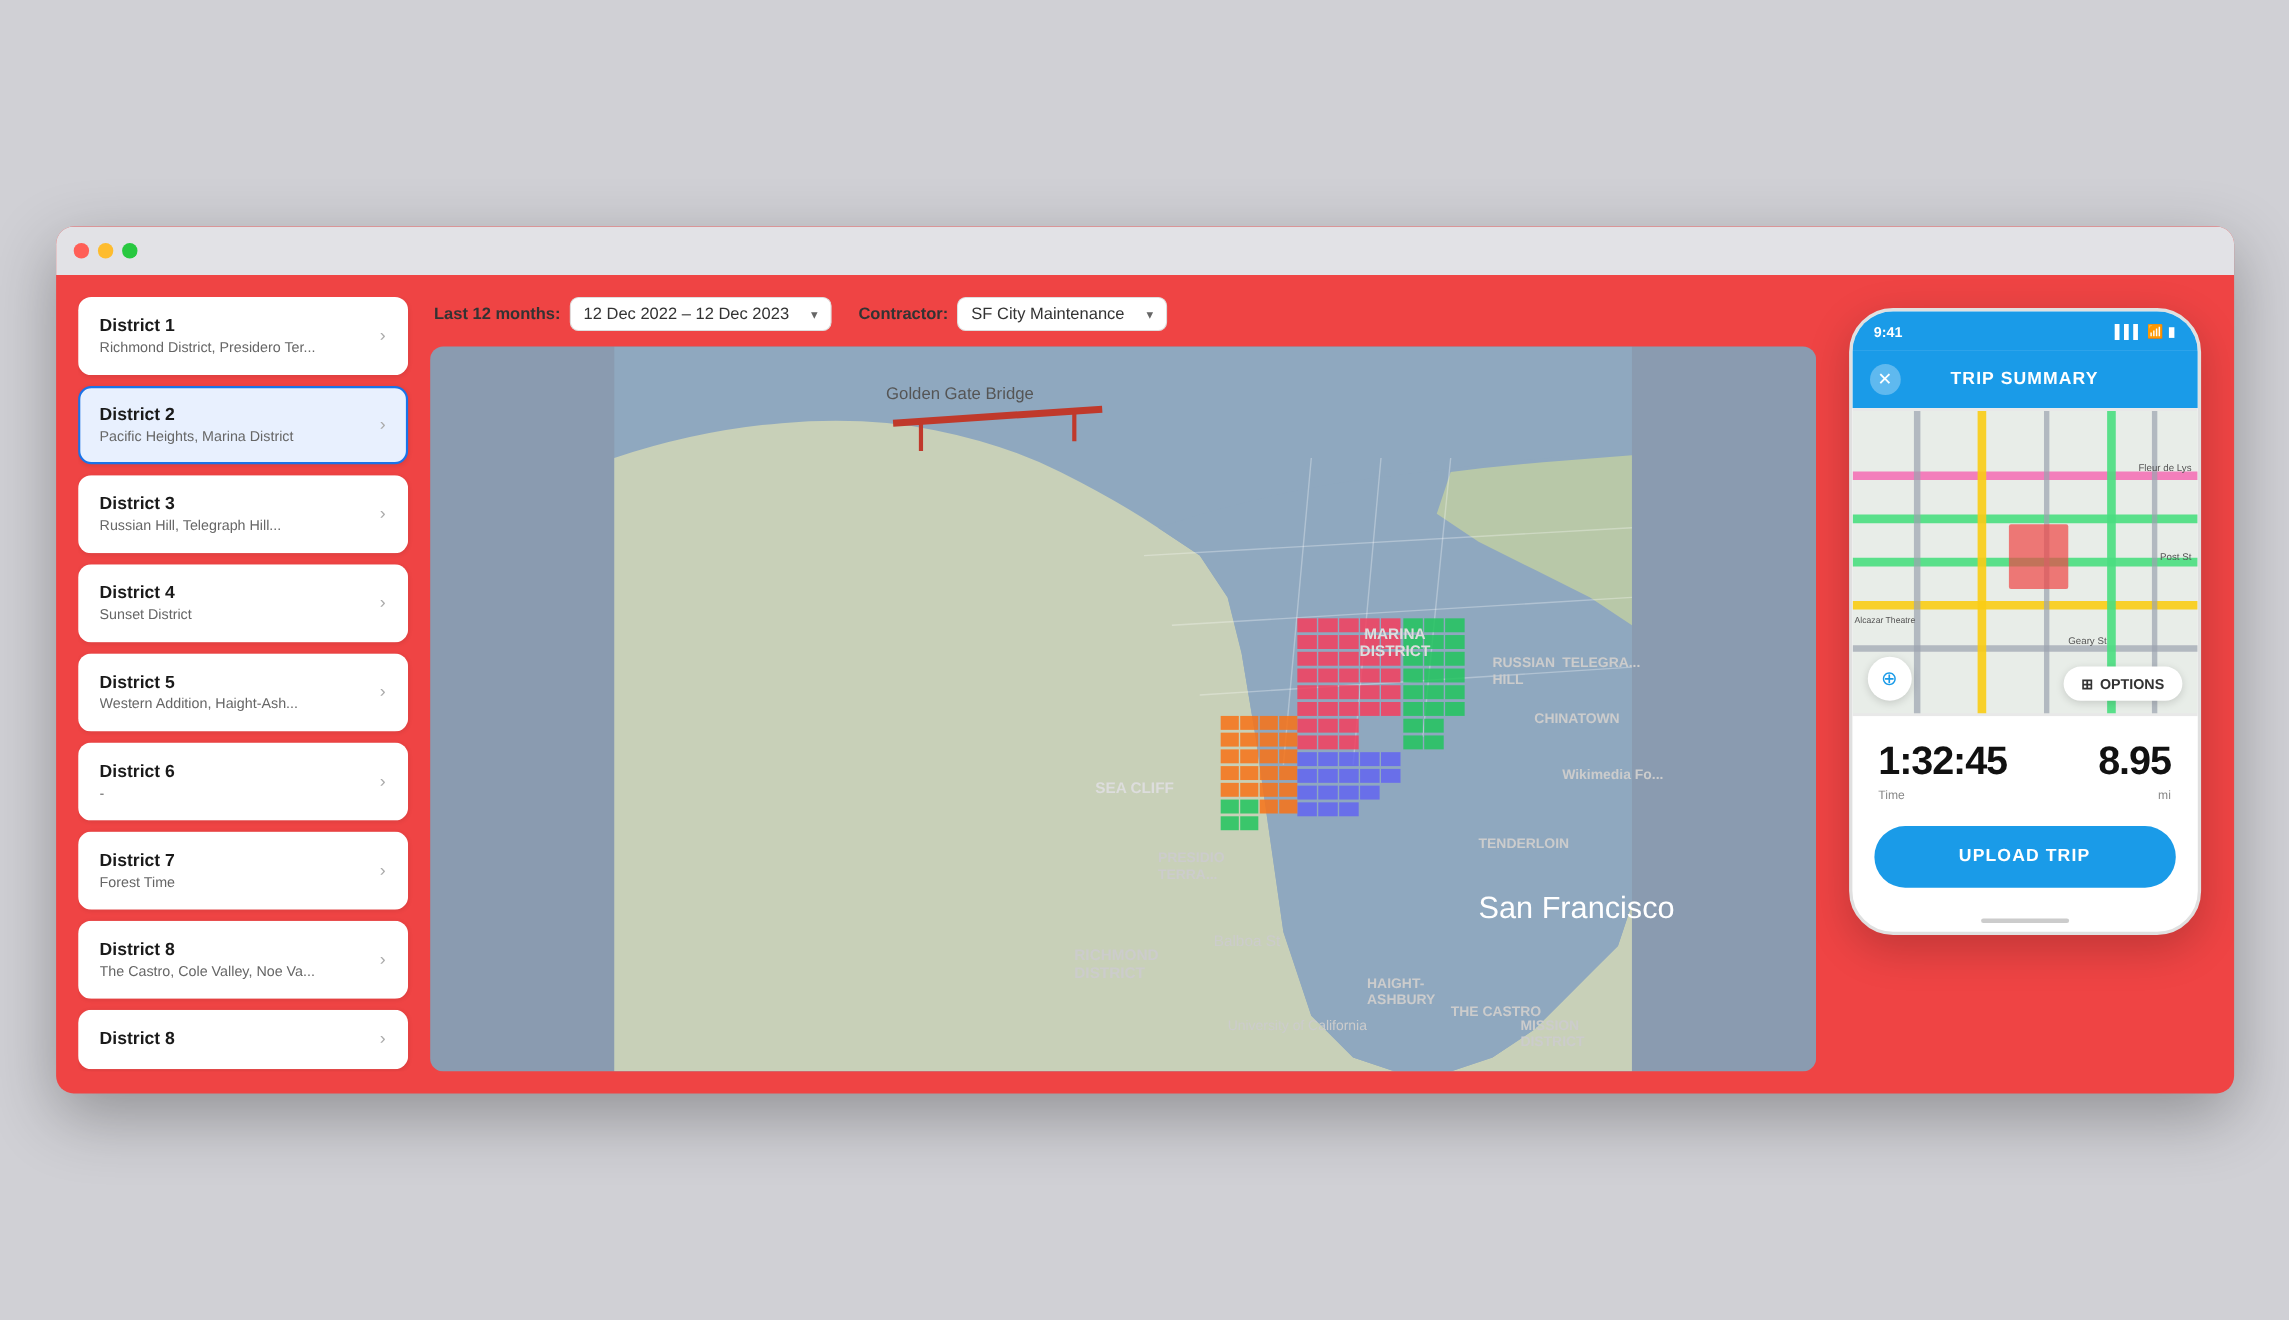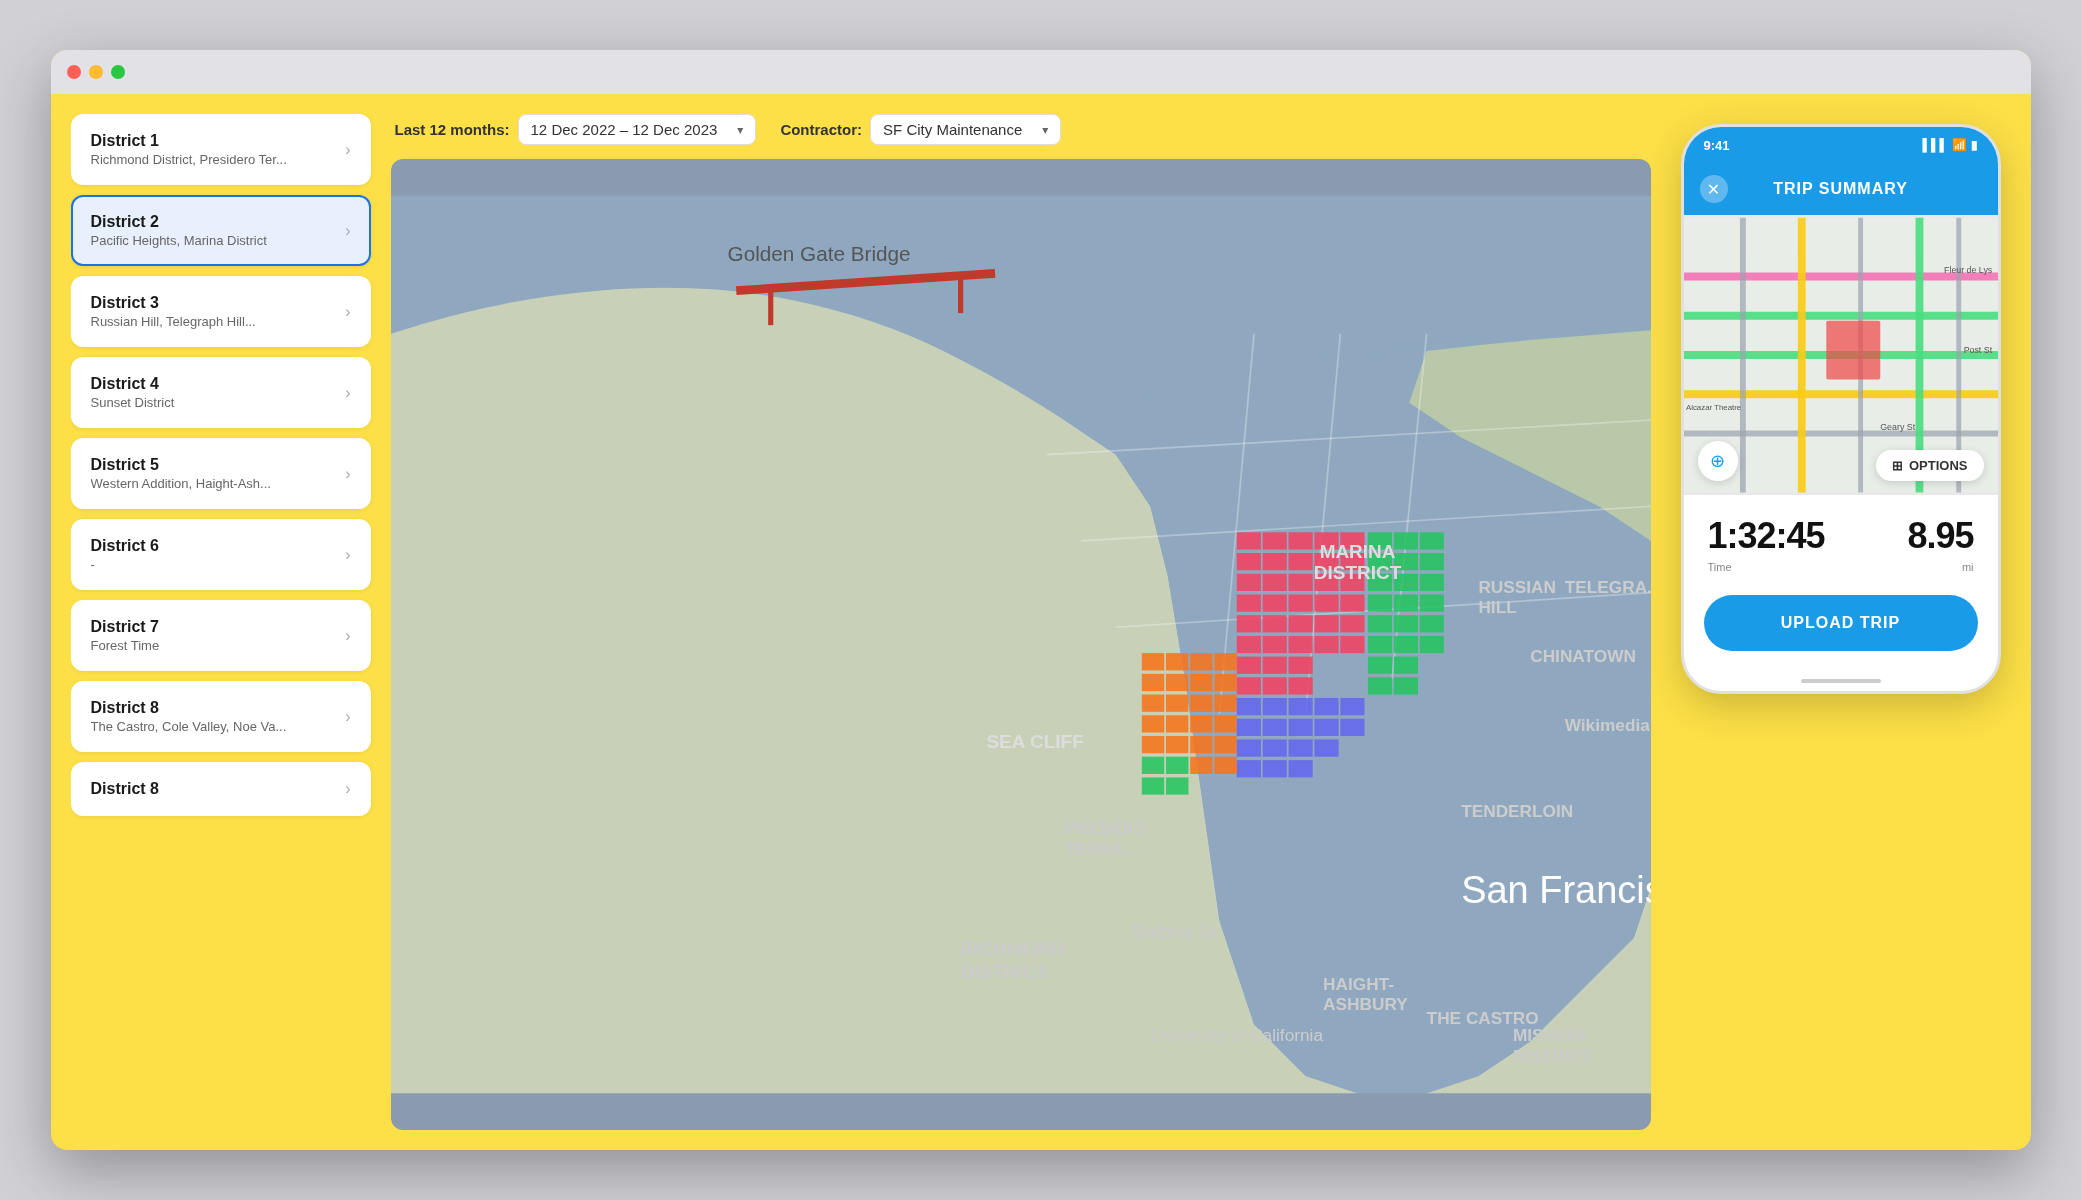--- a/index.html
+++ b/index.html
@@ -6,22 +6,22 @@
     body {
       background: #d0d0d5;
       display: flex;
       align-items: center;
       justify-content: center;
       min-height: 100vh;
       font-family: -apple-system, BlinkMacSystemFont, 'Segoe UI', Helvetica, Arial, sans-serif;
     }
     .mac-window {
       width: 1980px;
-      height: 1100px;
-      background: #fde047;
+      height: 788px;
+      background: #ef4444;
       border-radius: 16px;
       box-shadow: 0 20px 60px rgba(0,0,0,0.3);
       display: flex;
       flex-direction: column;
       overflow: hidden;
     }
     .title-bar {
       height: 44px;
       background: #e2e2e6;
       display: flex;

